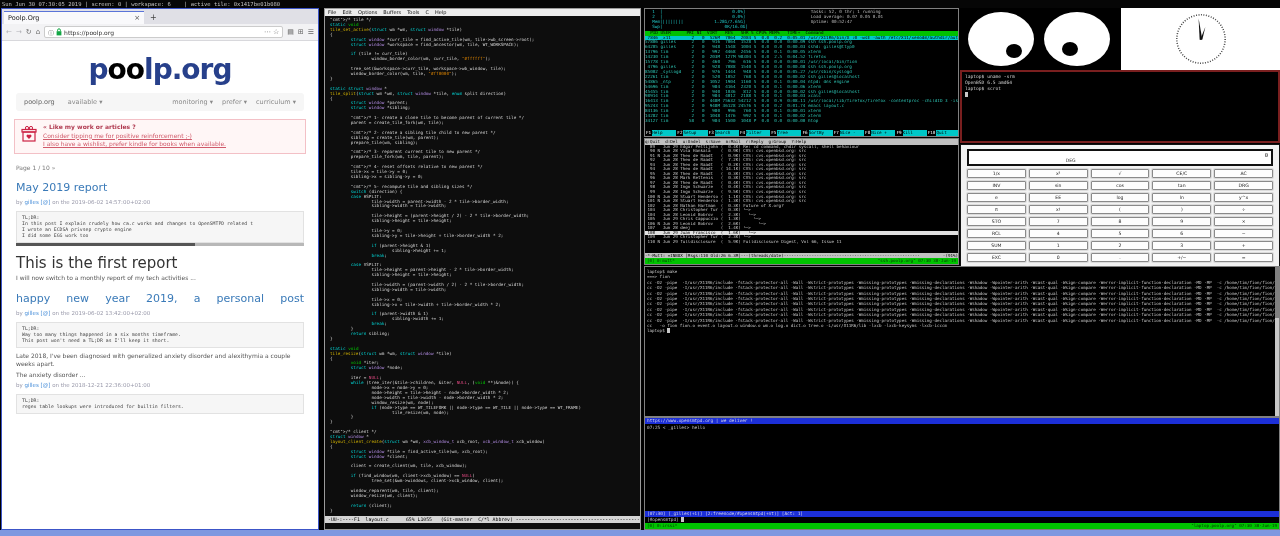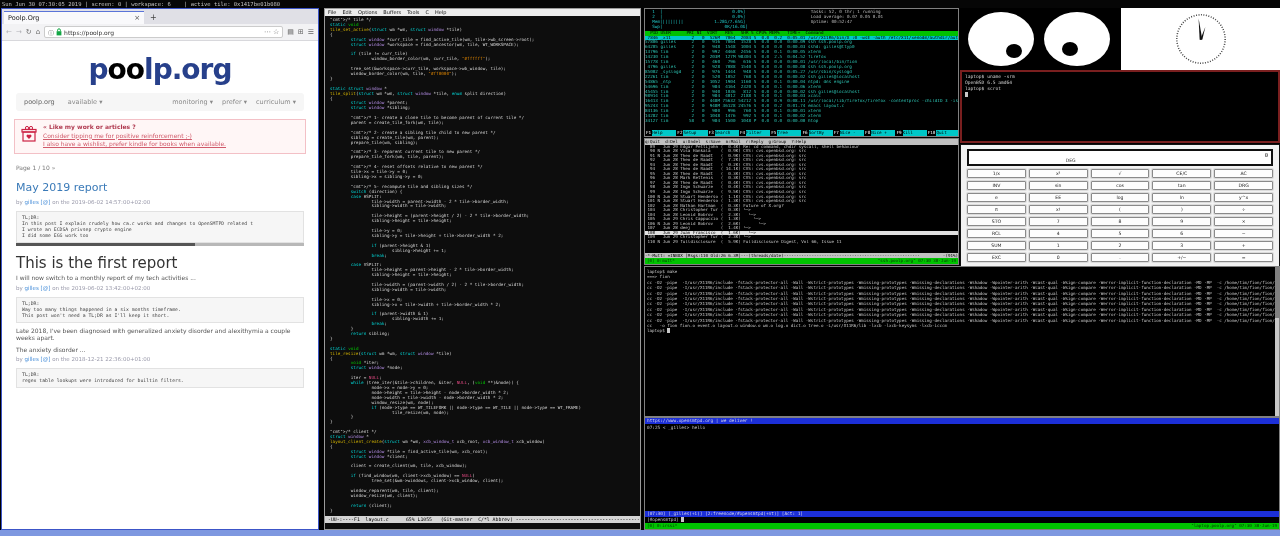--- a/index.html
+++ b/index.html
@@ -174,20 +174,21 @@
 In this post I explain crudely how ca.c works and changes to OpenSMTPD related t
 I wrote an ECDSA privsep crypto engine
 I did some EGG work too</pre>
     <div class="tldr-track">
         <div class="tldr-thumb"></div>
       </div>
 
     <h2 class="post">This is the first report</h2>
     <div class="para">I will now switch to a monthly report of my tech activities ...</div>
 
+    <h1 class="post just">happy new year 2019, a personal post</h1>
     <div class="byline">
       <span>by</span>
       <span class="author">gilles [@]</span>
       <span>on the 2019-06-02 13:42:00+02:00</span>
     </div>
     <pre class="tldr">TL;DR:
 Way too many things happened in a six months timeframe.
 This post won't need a TL;DR as I'll keep it short.</pre>
 
     <div class="para">Late 2018, I've been diagnosed with generalized anxiety disorder and alexithymia a couple weeks apart.</div>

